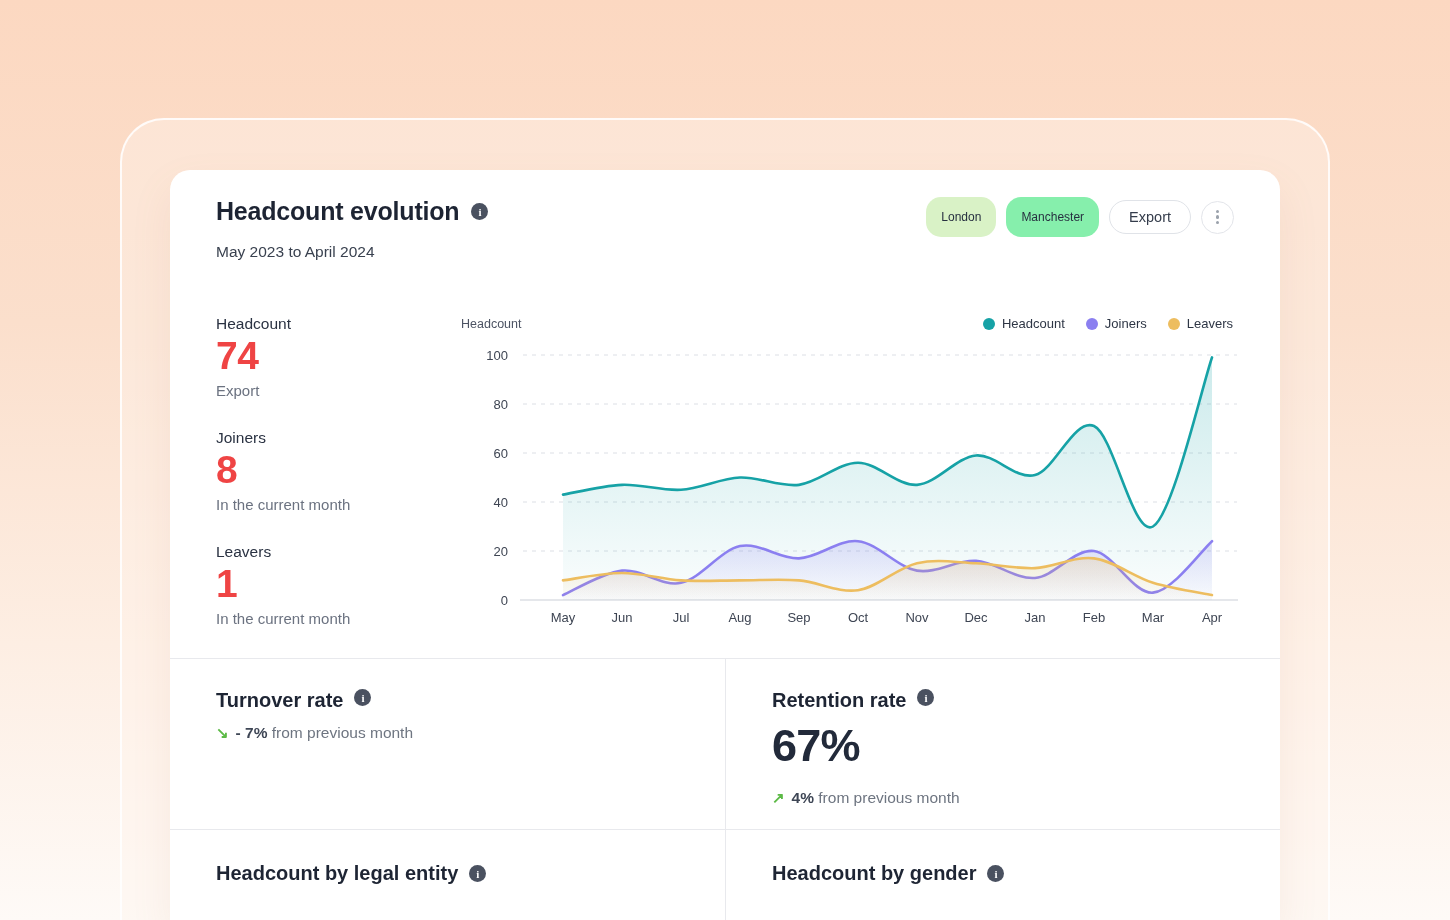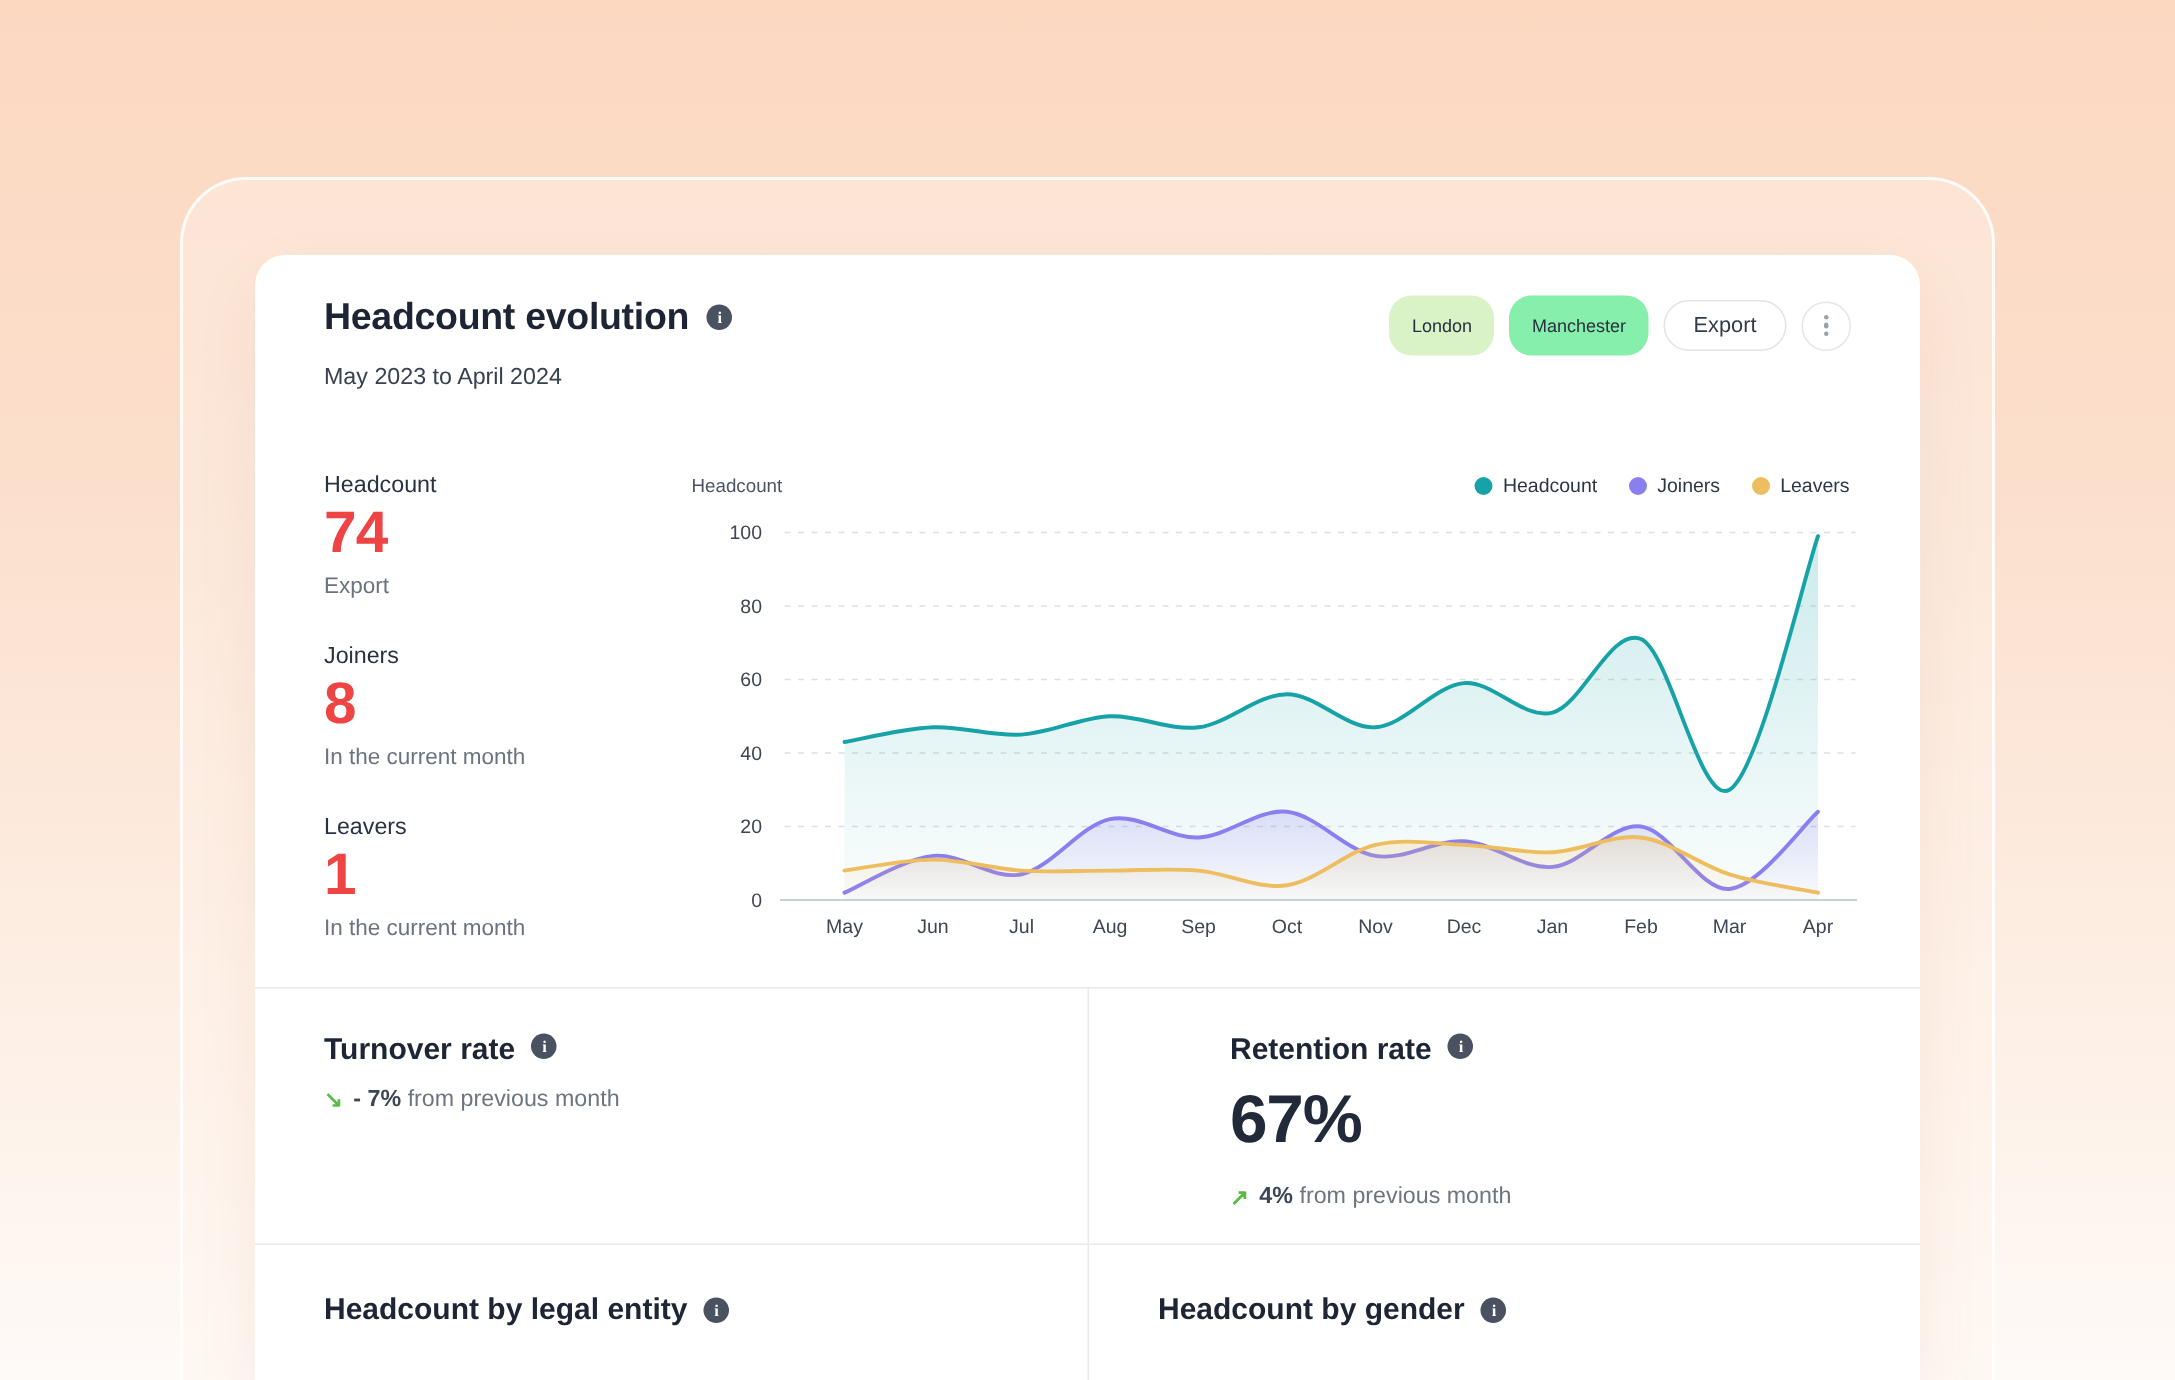--- a/index.html
+++ b/index.html
@@ -207,21 +207,21 @@
       <div class="metric-title-row">
         <span class="metric-title">Turnover rate</span>
         <span class="info-icon">i</span>
       </div>
       <div class="metric-trend">
         <span class="trend-arrow">↘</span>
         <span><span class="trend-strong">- 7%</span> <span>from previous month</span></span>
       </div>
     </div>
 
-    <div class="metric" style="left:602px;margin-left:48px;">
+    <div class="metric" style="left:602px;">
       <div class="metric-title-row">
         <span class="metric-title">Retention rate</span>
         <span class="info-icon">i</span>
       </div>
       <div class="metric-value"><span>67%</span><span class="pct"></span></div>
       <div class="metric-trend">
         <span class="trend-arrow">↗</span>
         <span><span class="trend-strong">4%</span> <span>from previous month</span></span>
       </div>
     </div>

